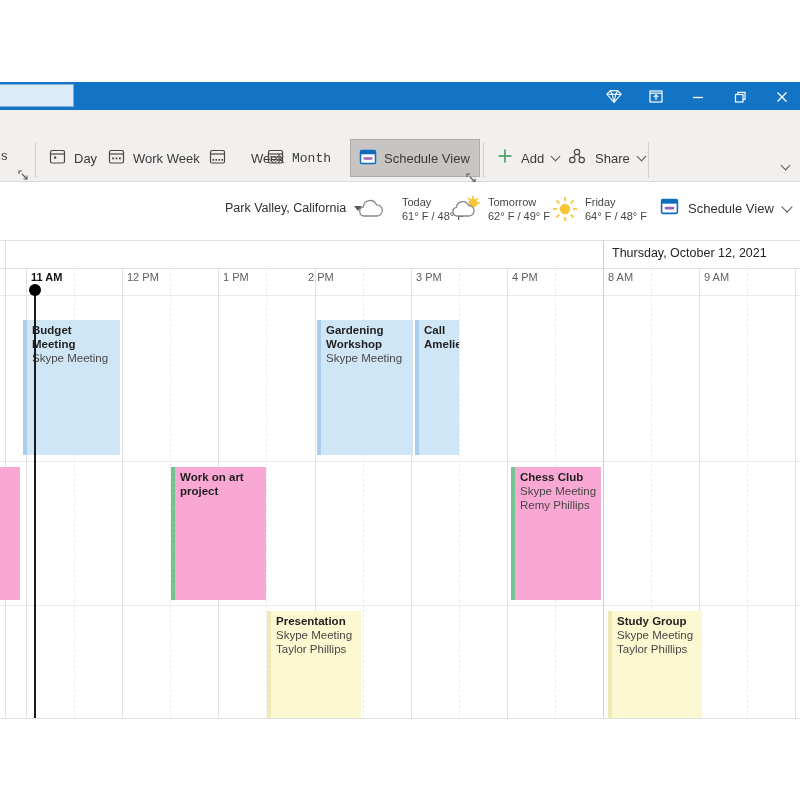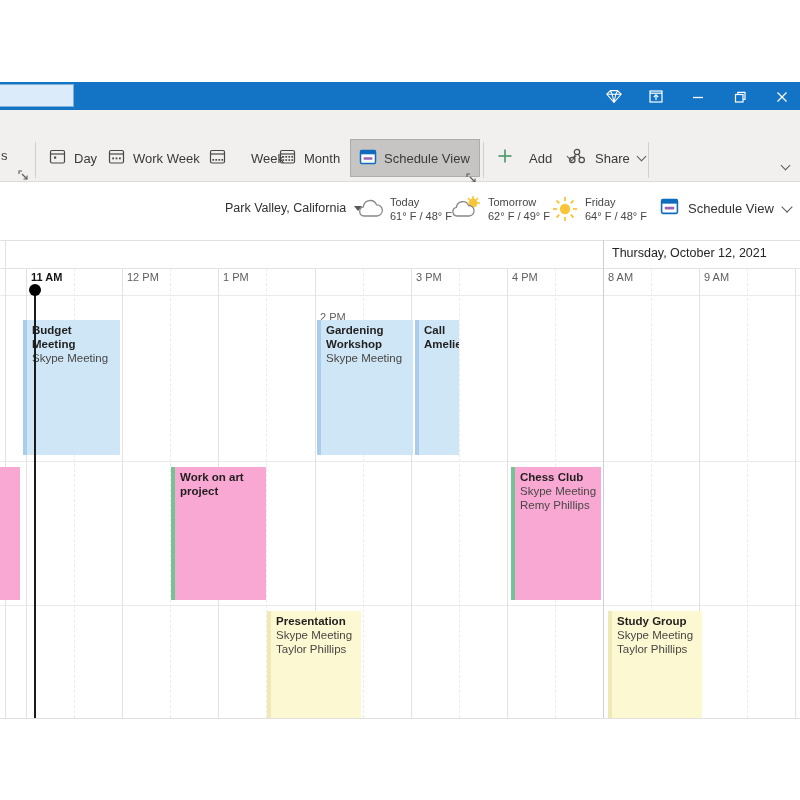--- a/index.html
+++ b/index.html
@@ -158,21 +158,21 @@
               <rect x="4.4" y="12" width="1.7" height="1.7"></rect>
               <rect x="7.4" y="12" width="1.7" height="1.7"></rect>
               <rect x="10.4" y="12" width="1.7" height="1.7"></rect>
               <rect x="13.4" y="12" width="1.7" height="1.7"></rect>
             </g>
           </svg>
       </span>
       <span>Week</span>
     </div>
 
-    <div class="abs view-btn" style="left:278px;">
+    <div class="abs view-btn" style="left:266px;font-family:Liberation Mono, monospace;">
       <span>
         <svg width="19" height="19" viewBox="0 0 19 19">
             <g fill="none" stroke="#4a4846" stroke-width="1.2">
           <rect x="2.5" y="3.5" width="14" height="12.5" rx="1.5"></rect>
               <line x1="2.5" y1="7" x2="16.5" y2="7"></line>
             </g>
           <g fill="#4a4846">
               <rect x="4.4" y="9" width="1.7" height="1.7"></rect>
               <rect x="7.4" y="9" width="1.7" height="1.7"></rect>
               <rect x="10.4" y="9" width="1.7" height="1.7"></rect>
@@ -202,21 +202,21 @@
       <svg width="11" height="11" viewBox="0 0 11 11">
           <g fill="none" stroke="#5a5856" stroke-width="1.1">
         <polyline points="1,4 1,1 4,1"></polyline>
             <line x1="4" y1="4" x2="9" y2="9"></line>
             <polyline points="9,5.5 9,9 5.5,9"></polyline>
           </g>
         </svg>
     </div>
     <div class="abs rsep" style="left:483px;"></div>
 
-    <div class="abs" style="left:497px;top:29px;height:38px;display:flex;align-items:center;gap:16px;">
+    <div class="abs" style="left:497px;top:29px;height:38px;display:flex;align-items:center;gap:8px;">
       <span>
         <svg width="16" height="16" viewBox="0 0 16 16">
             <g stroke="#4c9e6c" stroke-width="1.7">
               <line x1="8" y1="1.5" x2="8" y2="14.5"></line>
               <line x1="1.5" y1="8" x2="14.5" y2="8"></line>
             </g>
           </svg>
       </span>
       <span class="rib-label">Add</span>
       <span class="chev" style="margin-top:-3px;"></span>
@@ -246,21 +246,21 @@
     <div class="abs" style="left:225px;top:19px;display:flex;align-items:center;gap:8px;">
       <span class="loc">Park Valley, California</span>
       <span class="caret"></span>
     </div>
 
     <div class="abs" style="left:356px;top:16px;">
       <svg width="30" height="22" viewBox="0 0 30 22">
           <path d="M8 18 a4.6 4.6 0 0 1 -0.6 -9.1 A6.8 6.8 0 0 1 20.5 6.8 A4.4 4.4 0 0 1 21 18 Z" fill="#ffffff" stroke="#8a8886" stroke-width="1.3"></path>
         </svg>
     </div>
-    <div class="abs" style="left:390px;top:13px;">
+    <div class="abs" style="left:402px;top:13px;">
       <div class="fc-day">Today</div>
       <div class="fc-temp">61° F / 48° F</div>
     </div>
 
     <div class="abs" style="left:449px;top:12px;">
       <svg width="34" height="26" viewBox="0 0 34 26">
         <g stroke="#f9c538" stroke-width="1.6">
             <line x1="24" y1="2" x2="24" y2="5"></line>
             <line x1="31" y1="9" x2="28" y2="9"></line>
             <line x1="29" y1="4" x2="27" y2="6"></line>
@@ -335,21 +335,21 @@
     <div class="abs vd" style="left:555px;"></div>
     <div class="abs vd" style="left:651px;"></div>
     <div class="abs vd" style="left:747px;"></div>
   </div>
 
   <span class="abs cal-date">Thursday, October 12, 2021</span>
 
   <span class="abs tl now" style="left:31px;">11 AM</span>
   <span class="abs tl" style="left:127px;">12 PM</span>
   <span class="abs tl" style="left:223px;">1 PM</span>
-  <span class="abs tl" style="left:320px;margin-top:40px;">2 PM</span>
+  <span class="abs tl" style="left:308px;">2 PM</span>
   <span class="abs tl" style="left:416px;">3 PM</span>
   <span class="abs tl" style="left:512px;">4 PM</span>
   <span class="abs tl" style="left:608px;">8 AM</span>
   <span class="abs tl" style="left:704px;text-align:center;">9 AM</span>
 
   <div class="abs event blue" style="left:23px;top:320px;width:97px;height:135px;">
     <div class="ev-title">Budget Meeting</div>
     <div class="ev-details">Skype Meeting</div>
   </div>
   <div class="abs event blue" style="left:317px;top:320px;width:96px;height:135px;">

